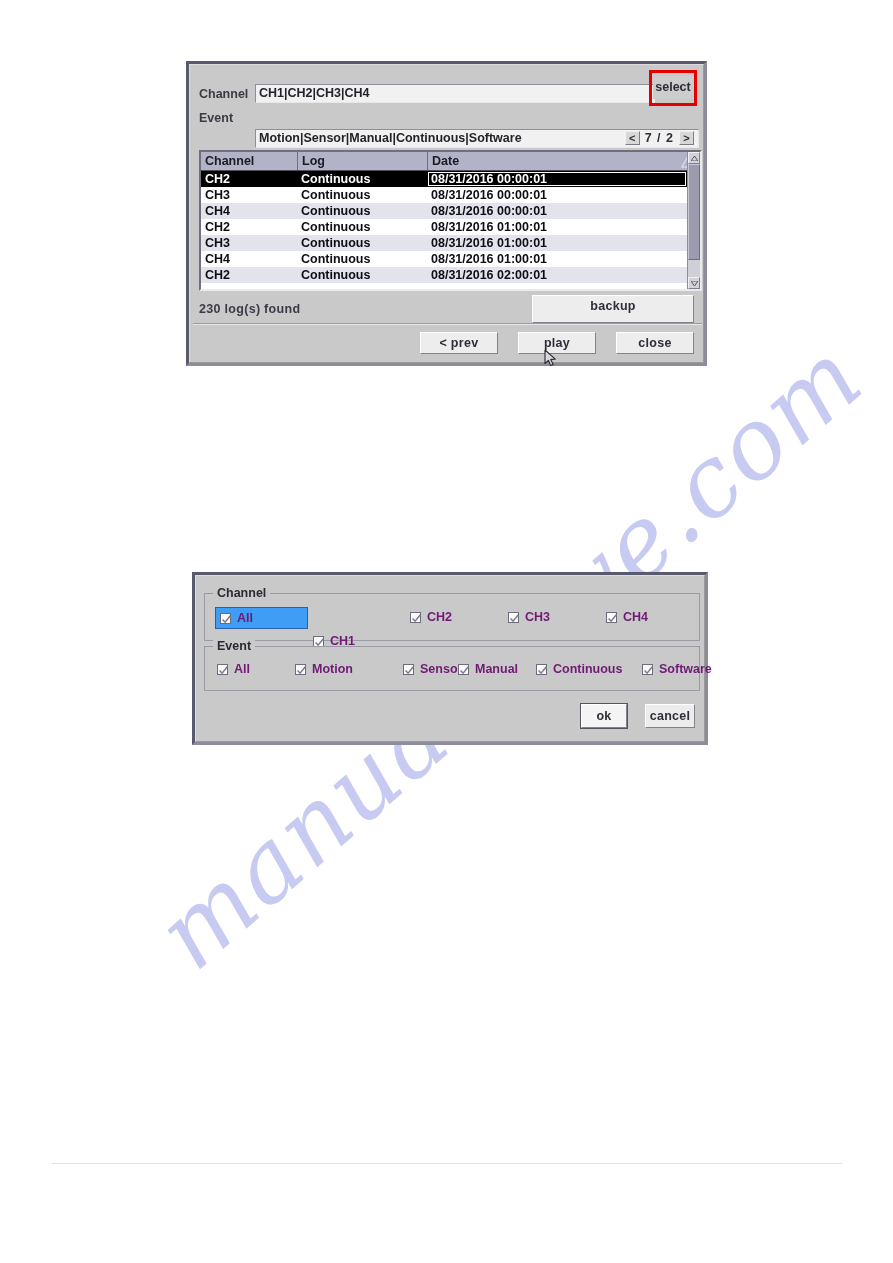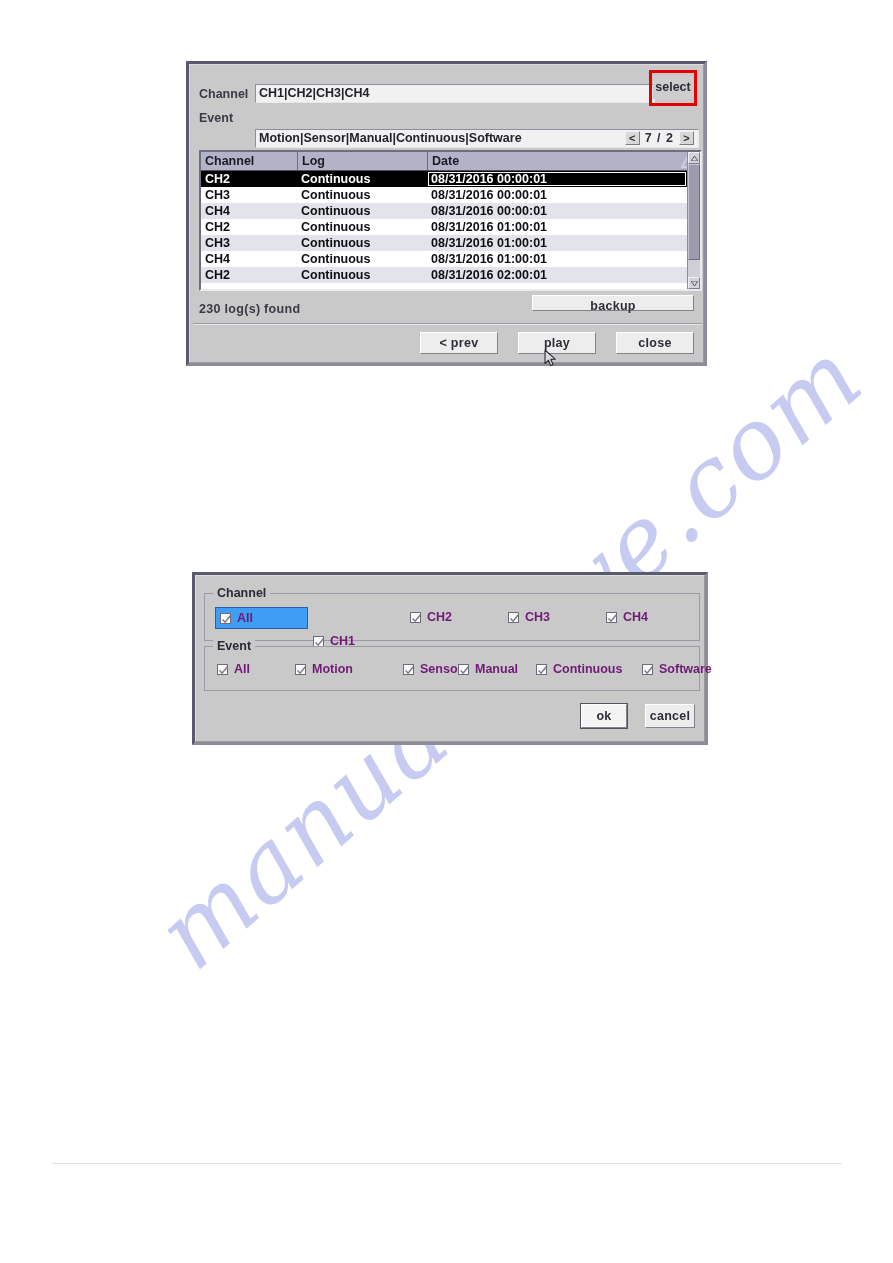--- a/index.html
+++ b/index.html
@@ -297,21 +297,21 @@
     font-weight: bold;
     color: #2e2e38;
     text-align: center;
     letter-spacing: .3px;
   }
   #backup-btn {
     position: absolute;
     right: 9px;
     top: 230px;
     width: 162px;
-    height: 16px;
+    height: 28px;
     line-height: 20px;
   }
   #log-sep {
     position: absolute;
     left: 3px;
     top: 258px;
     width: 509px;
     height: 2px;
     border-top: 1px solid #9b9ba6;
     border-bottom: 1px solid #e6e6ea;

